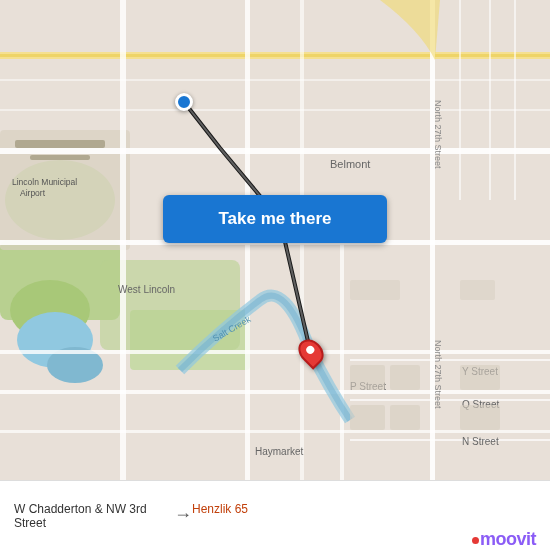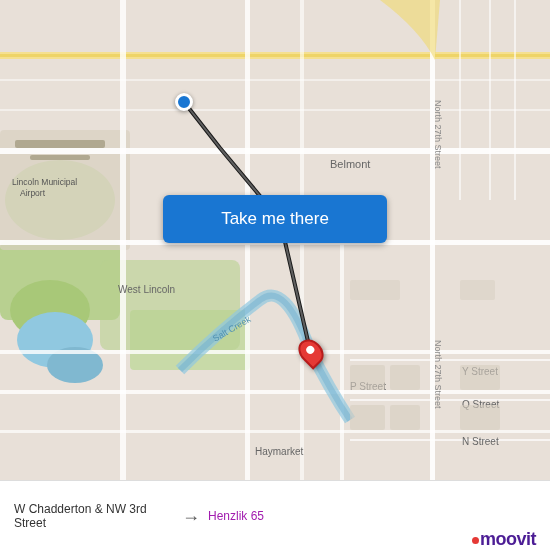--- a/index.html
+++ b/index.html
@@ -25,21 +25,21 @@
       position: absolute;
       top: 195px;
       left: 163px;
       width: 224px;
       height: 48px;
       background: #1976D2;
       color: #fff;
       border: none;
       border-radius: 6px;
       font-size: 17px;
-      font-weight: normal;
+      font-weight: bold;
       cursor: pointer;
       display: flex;
       align-items: center;
       justify-content: center;
       box-shadow: 0 2px 6px rgba(0,0,0,0.35);
       z-index: 10;
     }
 
     
     .blue-dot {
@@ -103,54 +103,53 @@
       width: 100%;
       background: rgba(255,255,255,0.75);
       font-size: 10px;
       color: #555;
       padding: 2px 6px;
       z-index: 15;
     }
 
     .route-info {
       display: flex;
-      align-items: center;
       flex: 1;
-      gap: 8px;
+      gap: 0;
     }
 
     .route-from {
       font-size: 12px;
       color: #333;
       font-weight: 500;
       max-width: 160px;
     }
 
     .arrow-icon {
       font-size: 18px;
       color: #555;
     }
 
     .route-to {
       font-size: 12px;
-      color: #a21caf;
+      color: #c2410c;
       font-weight: 500;
     }
 
     .moovit-logo {
       display: flex;
       flex-direction: column;
       align-items: flex-end;
       margin-left: auto;
     }
 
     .moovit-text {
       font-size: 18px;
       font-weight: bold;
-      color: #4c1d95;
+      color: #8b5cf6;
       letter-spacing: -0.5px;
       margin-top: 48px;
     }
 
     .moovit-dot {
       display: inline-block;
       width: 7px;
       height: 7px;
       background: #e53935;
       border-radius: 50%;

